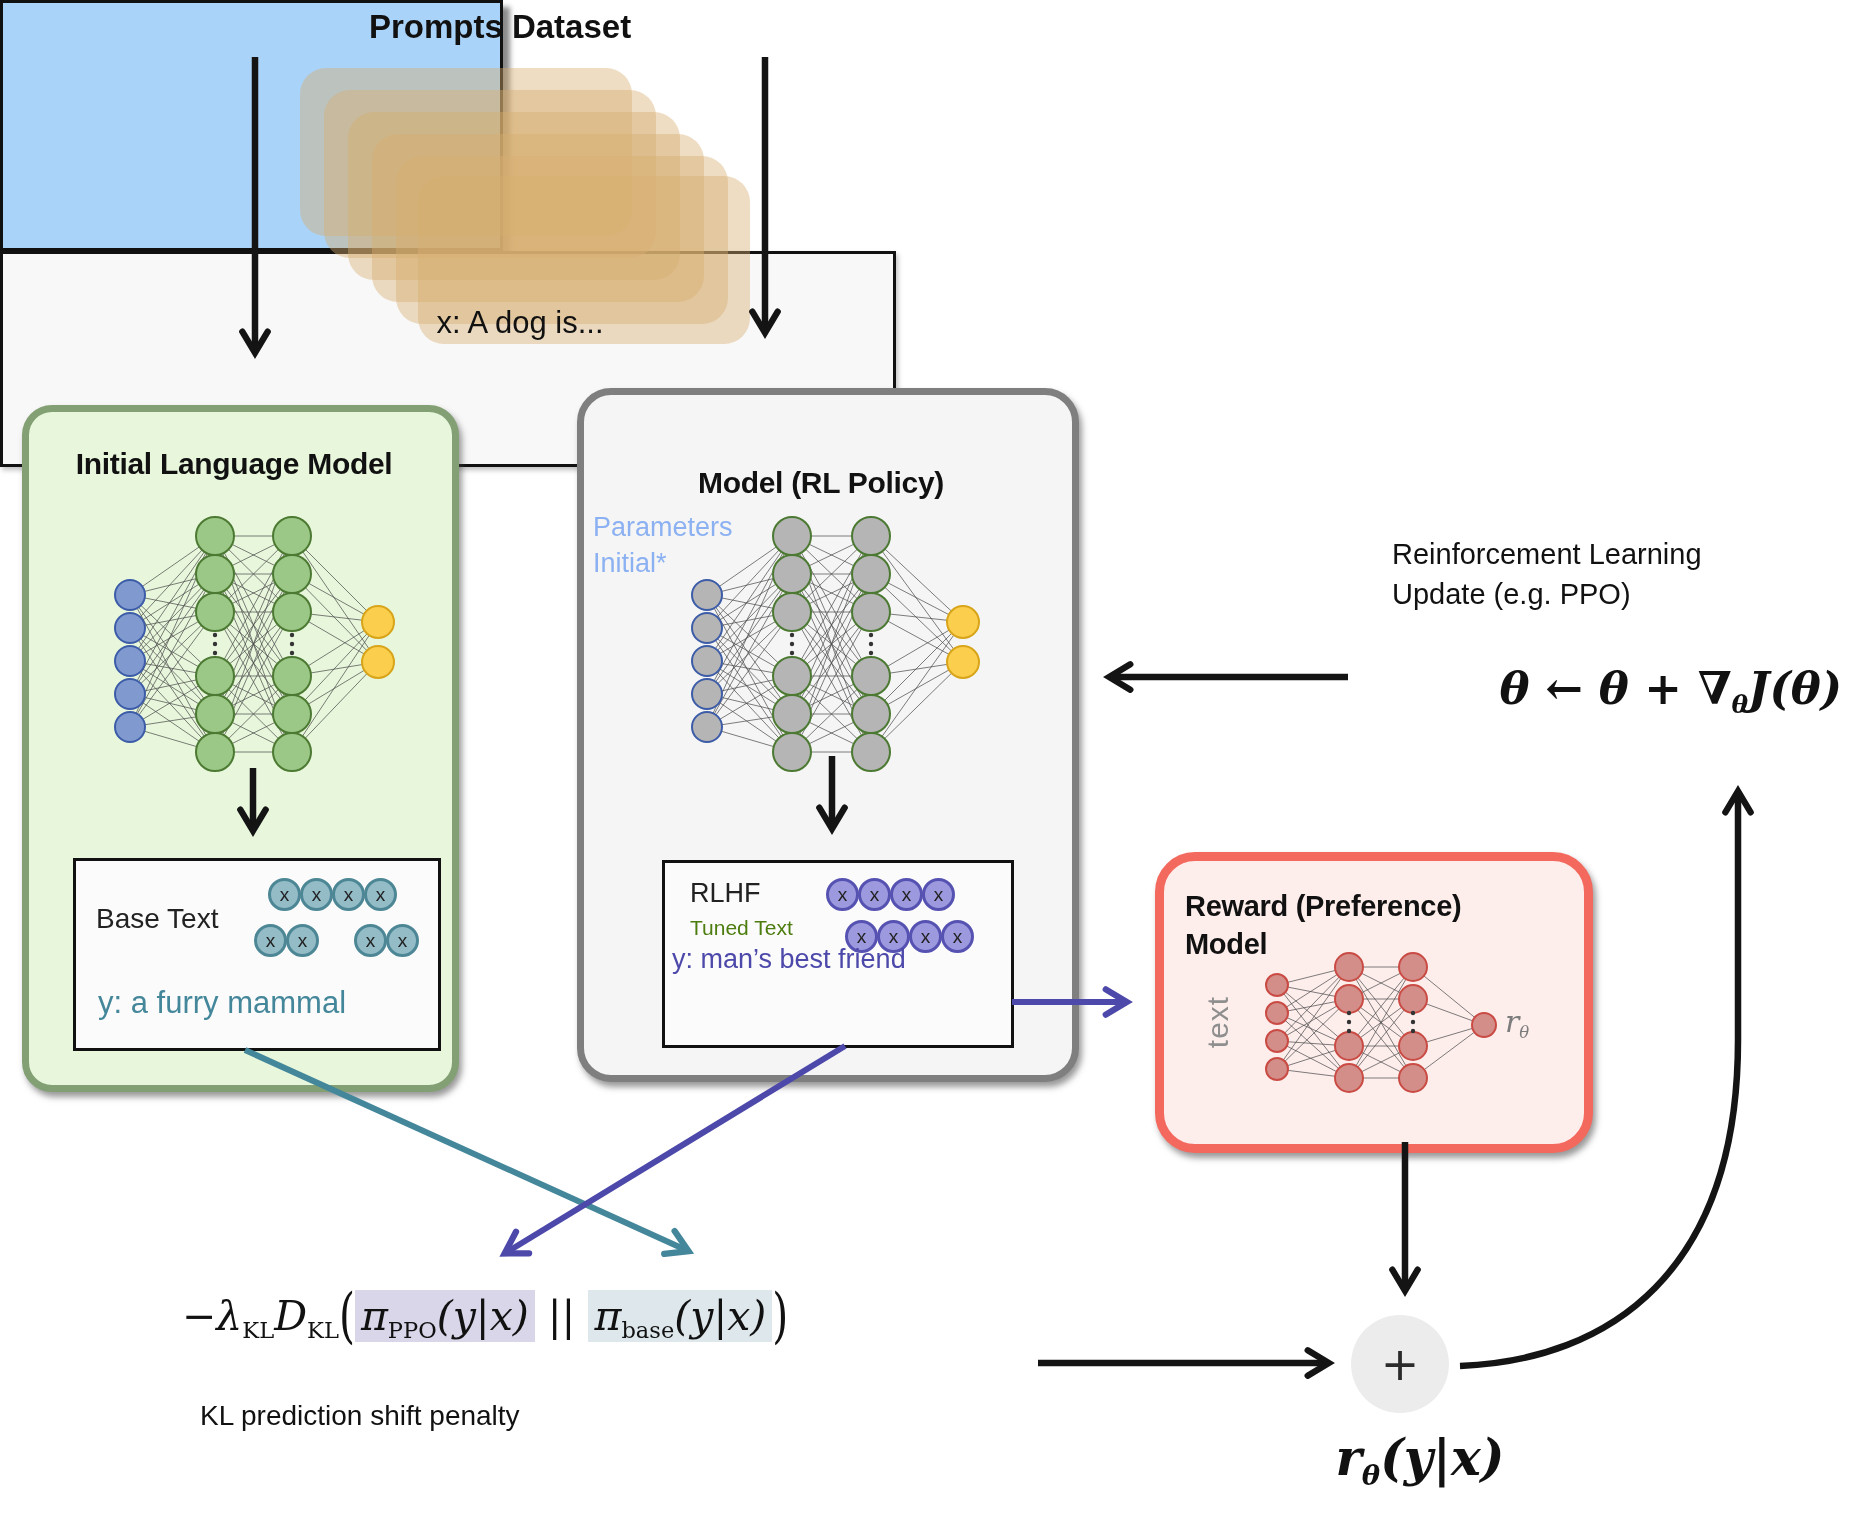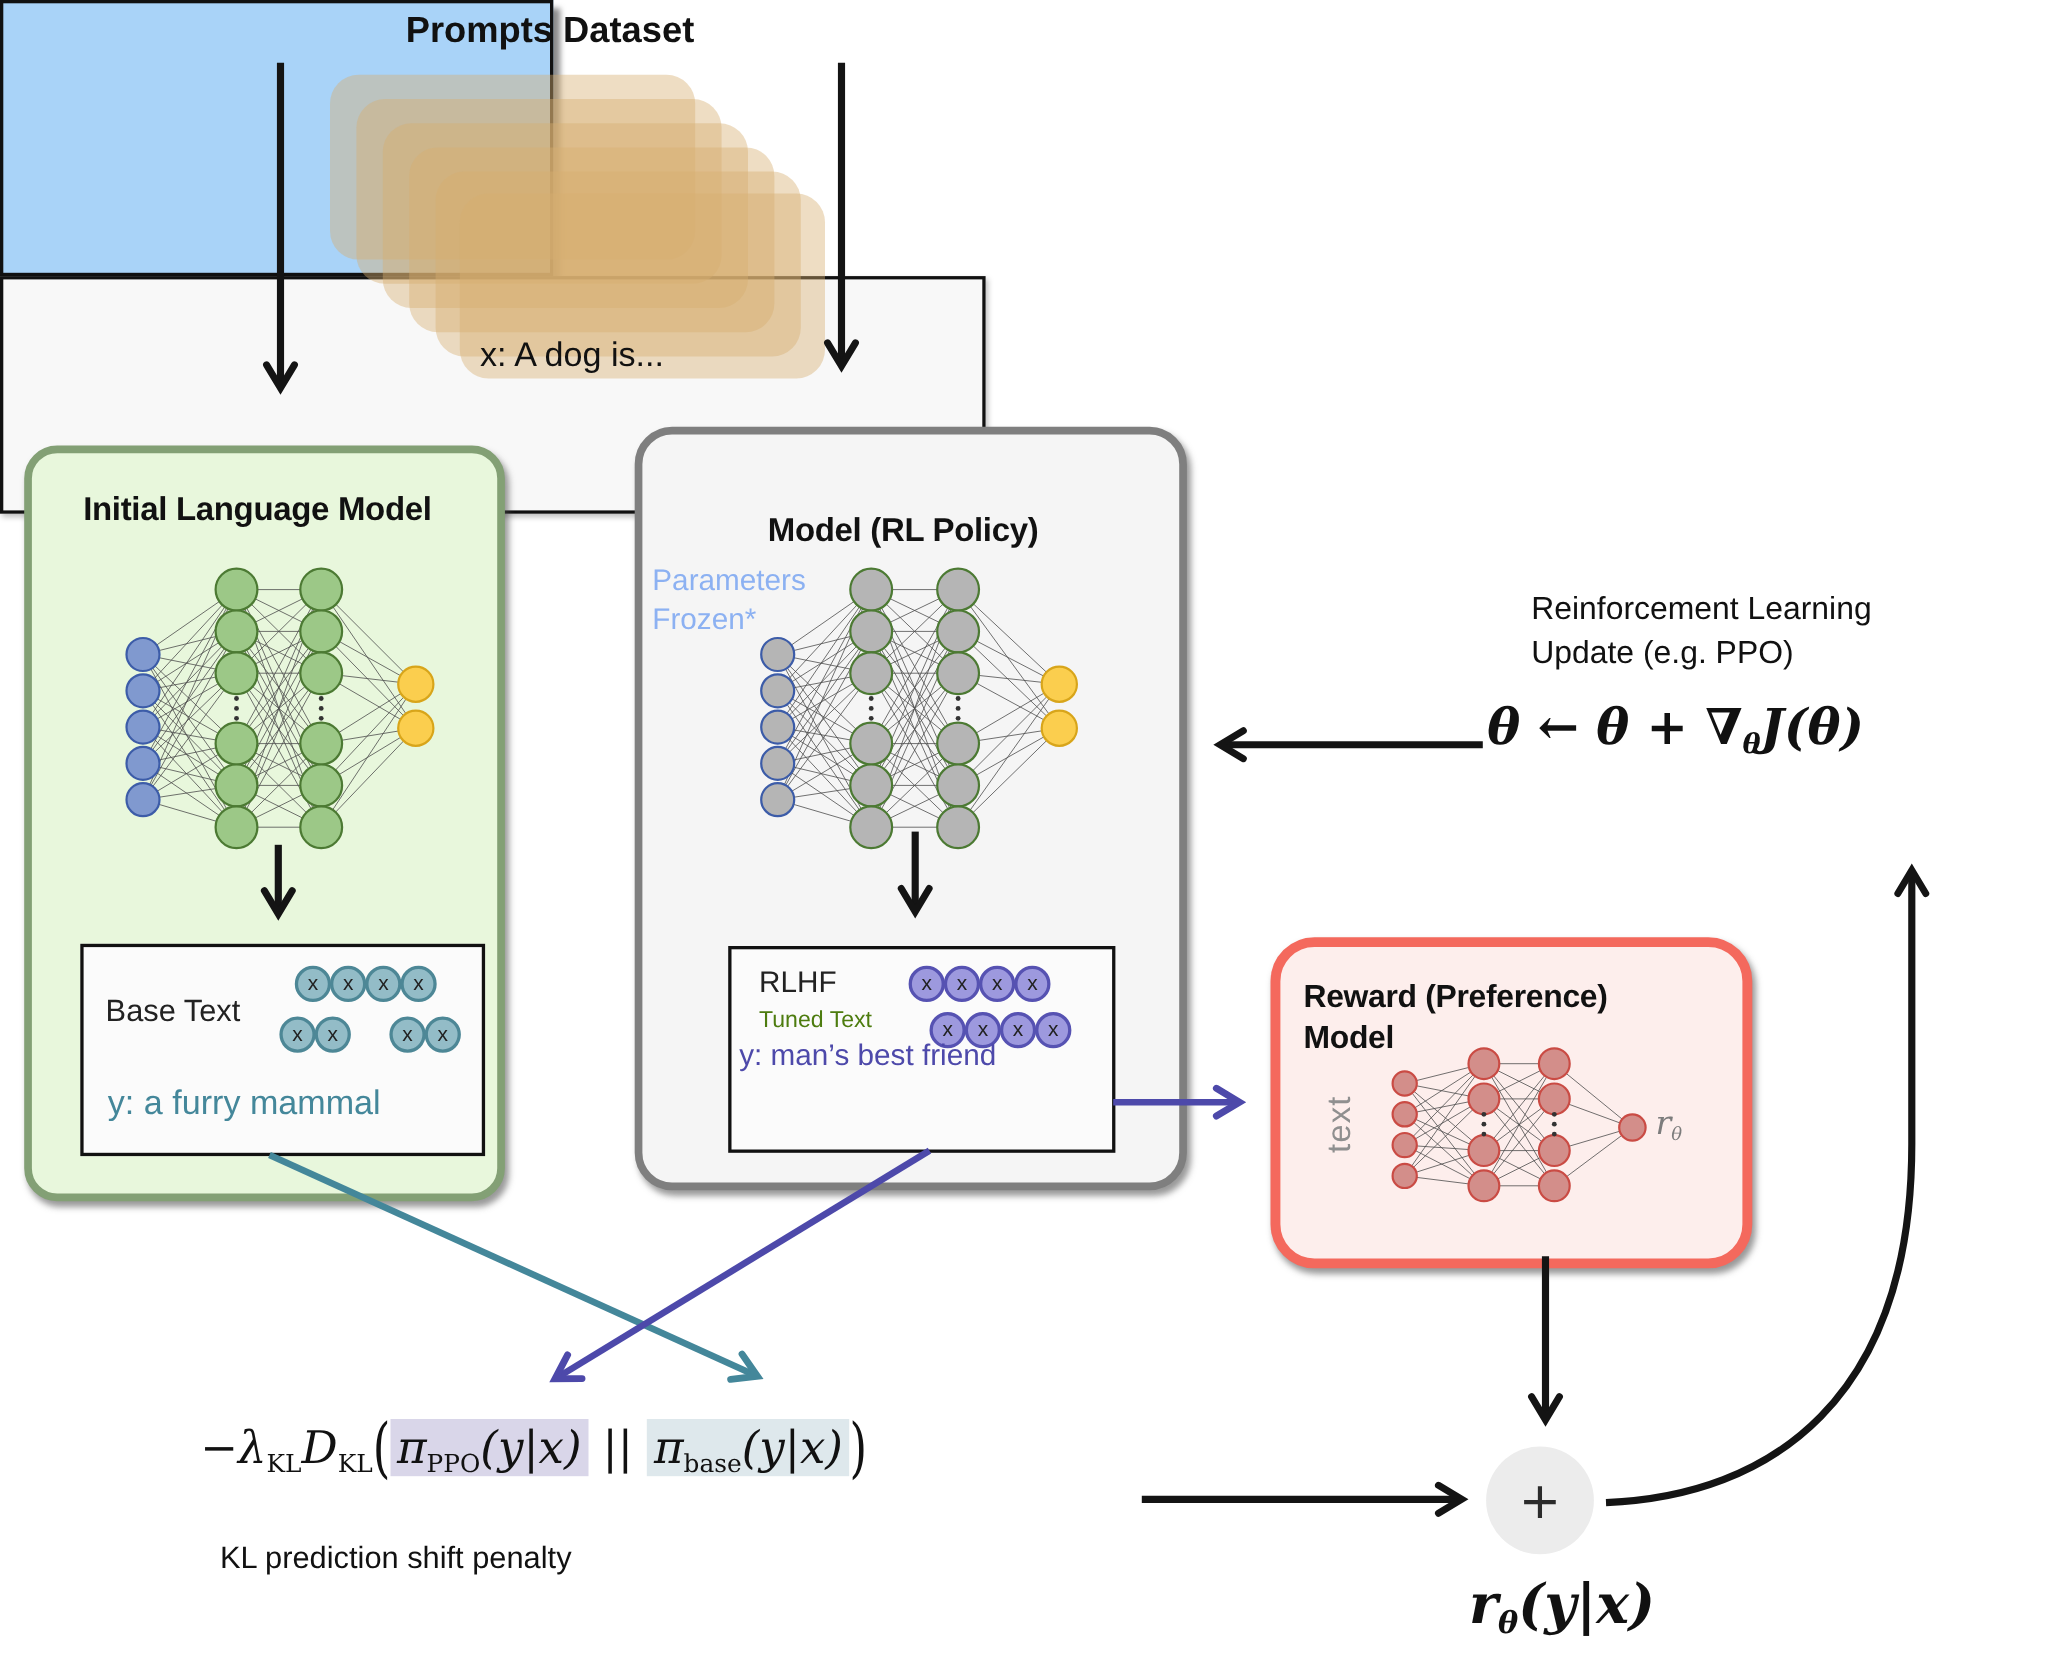--- a/index.html
+++ b/index.html
@@ -99,21 +99,21 @@
       <span class="chip">x</span>
     </div>
   <div class="abs" style="left:98px;top:985px;font-size:31px;color:var(--teal);">
     <span>y:</span>
     <span class="it">a furry mammal</span>
   </div>
 
   <div id="tuned-box" class="model-box"></div>
   <div class="box-title center-text" style="left:585px;top:466px;width:472px;">Model (RL Policy)</div>
   <div class="abs it" style="left:593px;top:512px;font-size:27px;color:var(--frozen_blue);">Parameters</div>
-  <div class="abs it" style="left:593px;top:548px;font-size:27px;color:var(--frozen_blue);">Frozen*</div>
+  <div class="abs it" style="left:593px;top:548px;font-size:27px;color:var(--frozen_blue);">Initial*</div>
 
   <div id="tuned-out" class="out-box"></div>
   <div class="abs it" style="left:690px;top:878px;font-size:27px;color:#222;">RLHF</div>
   <div class="abs it" style="left:690px;top:916px;font-size:21px;color:#4d7c0f;">Tuned Text</div>
   <div class="chip-row purple-chips" style="left:826px;top:878px;">
       <span class="chip">x</span>
       <span class="chip">x</span>
       <span class="chip">x</span>
       <span class="chip">x</span>
     </div>
@@ -133,21 +133,21 @@
   <div class="box-title" style="left:1185px;top:928px;font-size:29px;">Model</div>
   <div class="abs" style="left:1168px;top:1005px;width:100px;text-align:center;transform:rotate(-90deg);
        font-size:30px;color:#8f8f8f;letter-spacing:1px;">text</div>
   <div class="abs math m-it" style="left:1505px;top:1004px;font-size:30px;color:#7c7c7c;">
     <span>r</span><span class="sub">θ</span>
   </div>
 
   <div id="rl-box"></div>
   <div class="abs it" style="left:1392px;top:538px;font-size:29px;">Reinforcement Learning</div>
   <div class="abs it" style="left:1392px;top:578px;font-size:29px;">Update (e.g. PPO)</div>
-  <div class="abs math bold" style="left:1352px;top:634px;width:490px;text-align:left;font-size:45px;">
+  <div class="abs math bold" style="left:1352px;top:662px;width:490px;text-align:right;font-size:45px;">
     <span class="m-it">θ</span>
     <span>←</span>
     <span class="m-it">θ</span>
     <span>+</span>
     <span>∇</span><span class="sub m-it">θ</span><span class="m-it">J(θ)</span>
   </div>
 
   <div id="kl-box"></div>
   <div class="abs math" style="left:182px;top:1292px;font-size:41px;white-space:nowrap;">
     <span class="m-it">−λ</span><span class="sub">KL</span><span class="m-it">D</span><span class="sub">KL</span><span class="bigparen">(</span><span class="hl" id="hl-ppo"><span class="m-it">π</span><span class="sub">PPO</span><span class="m-it">(y|x)</span></span>

